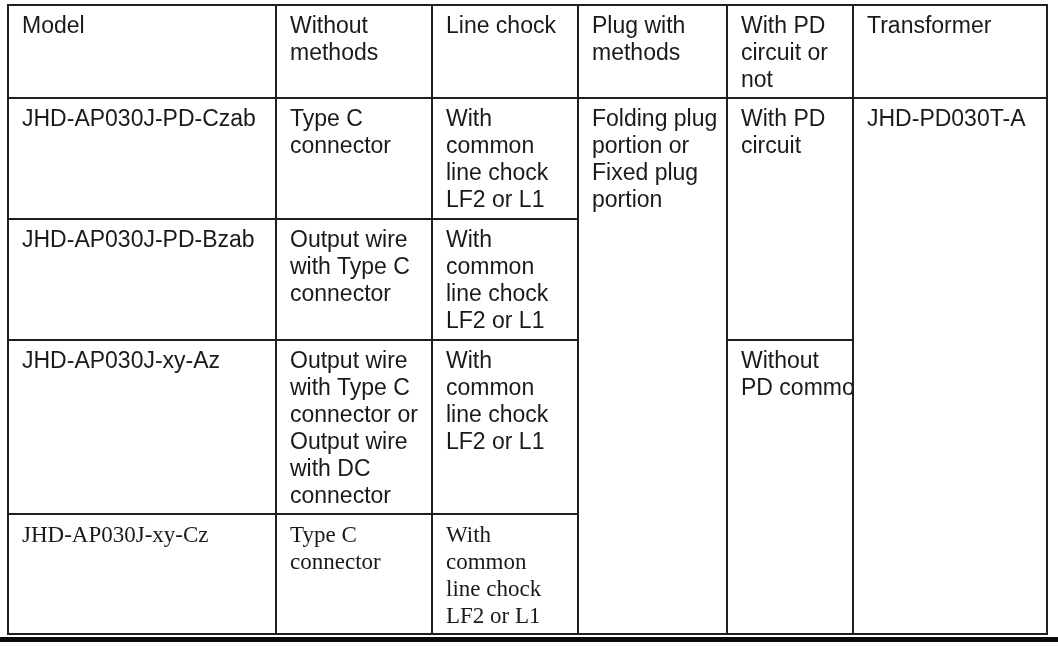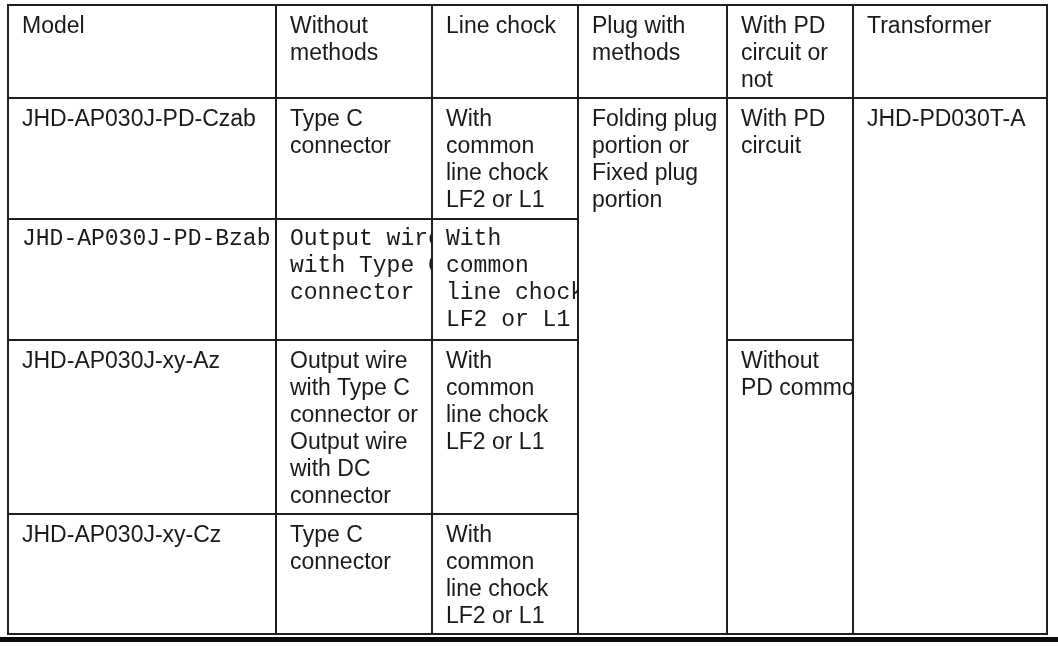--- a/index.html
+++ b/index.html
@@ -40,23 +40,23 @@
     overflow: hidden;
   }
   col.c1 { width: 268px; }
   col.c2 { width: 156px; }
   col.c3 { width: 146px; }
   col.c4 { width: 149px; }
   col.c5 { width: 126px; }
   col.c6 { width: 194px; }
   tr.rh { height: 91px; }
   tr.r1 { height: 121px; padding-left: 28px; }
-  tr.r2 { height: 121px; font-family: Liberation Mono, monospace; }
+  tr.r2 { height: 121px; }
   tr.r3 { height: 172px; }
-  tr.r4 { height: 115px; }
+  tr.r4 { height: 115px; font-family: Liberation Serif, serif; }
   .bottom-rule {
     position: absolute;
     left: 0;
     top: 637px;
     width: 1058px;
     height: 5px;
     background: #0a0a0a;
   }
 </style>
 </head>

